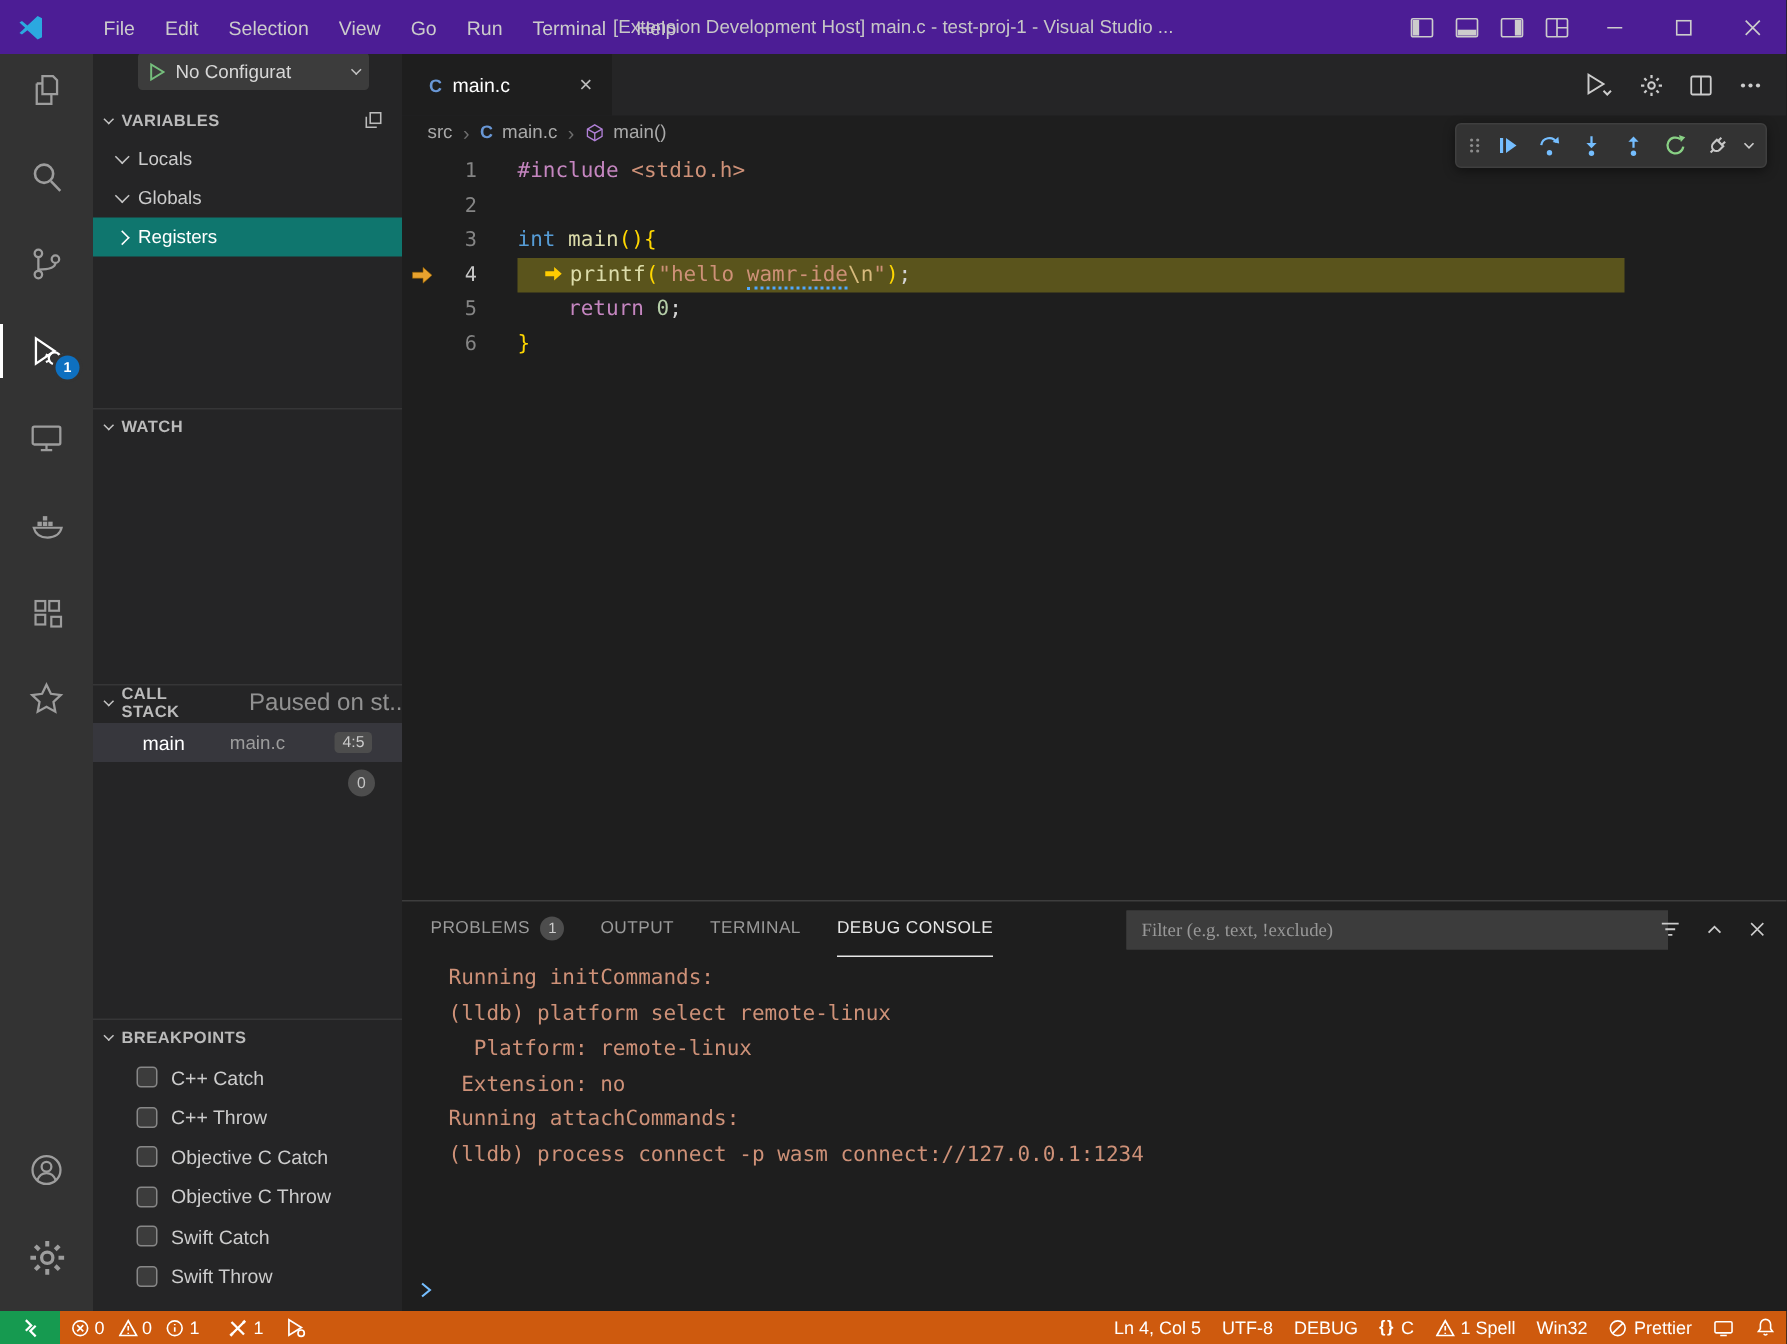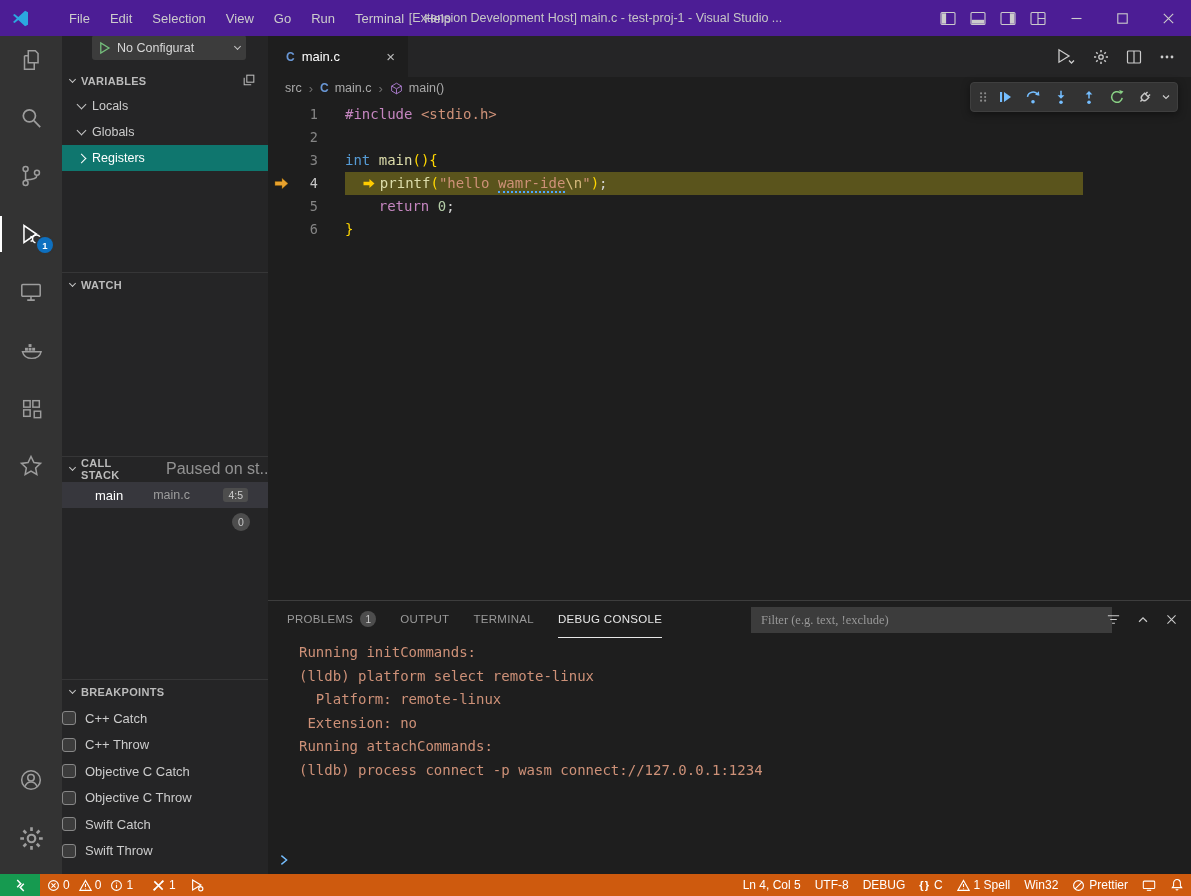--- a/index.html
+++ b/index.html
@@ -41,21 +41,21 @@
   .tree-row.selected{background:#0f766e;color:#FFFFFF;}
   .tree-row.selected .chev{border-color:#fff;}
   .tree-label{font-weight:normal;font-size:12.5px;}
   #variables-list{position:absolute;top:67px;left:0;right:0;}
   .cs-row{position:absolute;top:456px;left:0;right:0;height:26px;background:#37373D;display:flex;align-items:center;padding-left:33px;}
   .cs-fn{color:#FFFFFF;font-size:13px;}
   .cs-file{color:#9D9D9D;font-size:12.5px;margin-left:30px;}
   .cs-pos{margin-left:auto;margin-right:20px;background:#4D4D4D;color:#CCCCCC;font-size:10.5px;padding:1px 5px;border-radius:3px;}
   .zero-badge{position:absolute;top:487px;right:18px;width:18px;height:18px;border-radius:50%;background:#4D4D4D;color:#C5C5C5;font-size:10.5px;display:flex;align-items:center;justify-content:center;}
   #breakpoints-list{position:absolute;top:679px;left:0;right:0;}
-  .bp-row{height:26.5px;display:flex;align-items:center;}
+  .bp-row{height:26.5px;display:flex;align-items:center;padding-left:29px;}
   .bp-check{width:14px;height:14px;background:#3C3C3C;border:1px solid #878787;border-radius:3px;flex:none;}
   .bp-label{margin-left:9px;font-size:13px;color:#CCCCCC;white-space:nowrap;}
 
   
   .editor-region{position:absolute;top:36px;left:268px;right:0;bottom:22px;background:#1E1E1E;}
   .tabbar{position:absolute;top:0;left:0;right:0;height:41px;background:#252526;display:flex;}
   .tab{width:140px;height:41px;background:#1E1E1E;display:flex;align-items:center;padding:0 10px 0 18px;gap:7px;}
   .c-letter{color:#6997D5;font-weight:bold;font-size:12px;font-family:"Liberation Sans",sans-serif;}
   .tab-label{font-size:13px;color:#FFFFFF;flex:1;}
   .tab-close{color:#BBBBBB;font-size:15px;line-height:1;padding:1px 3px;border-radius:3px;}

